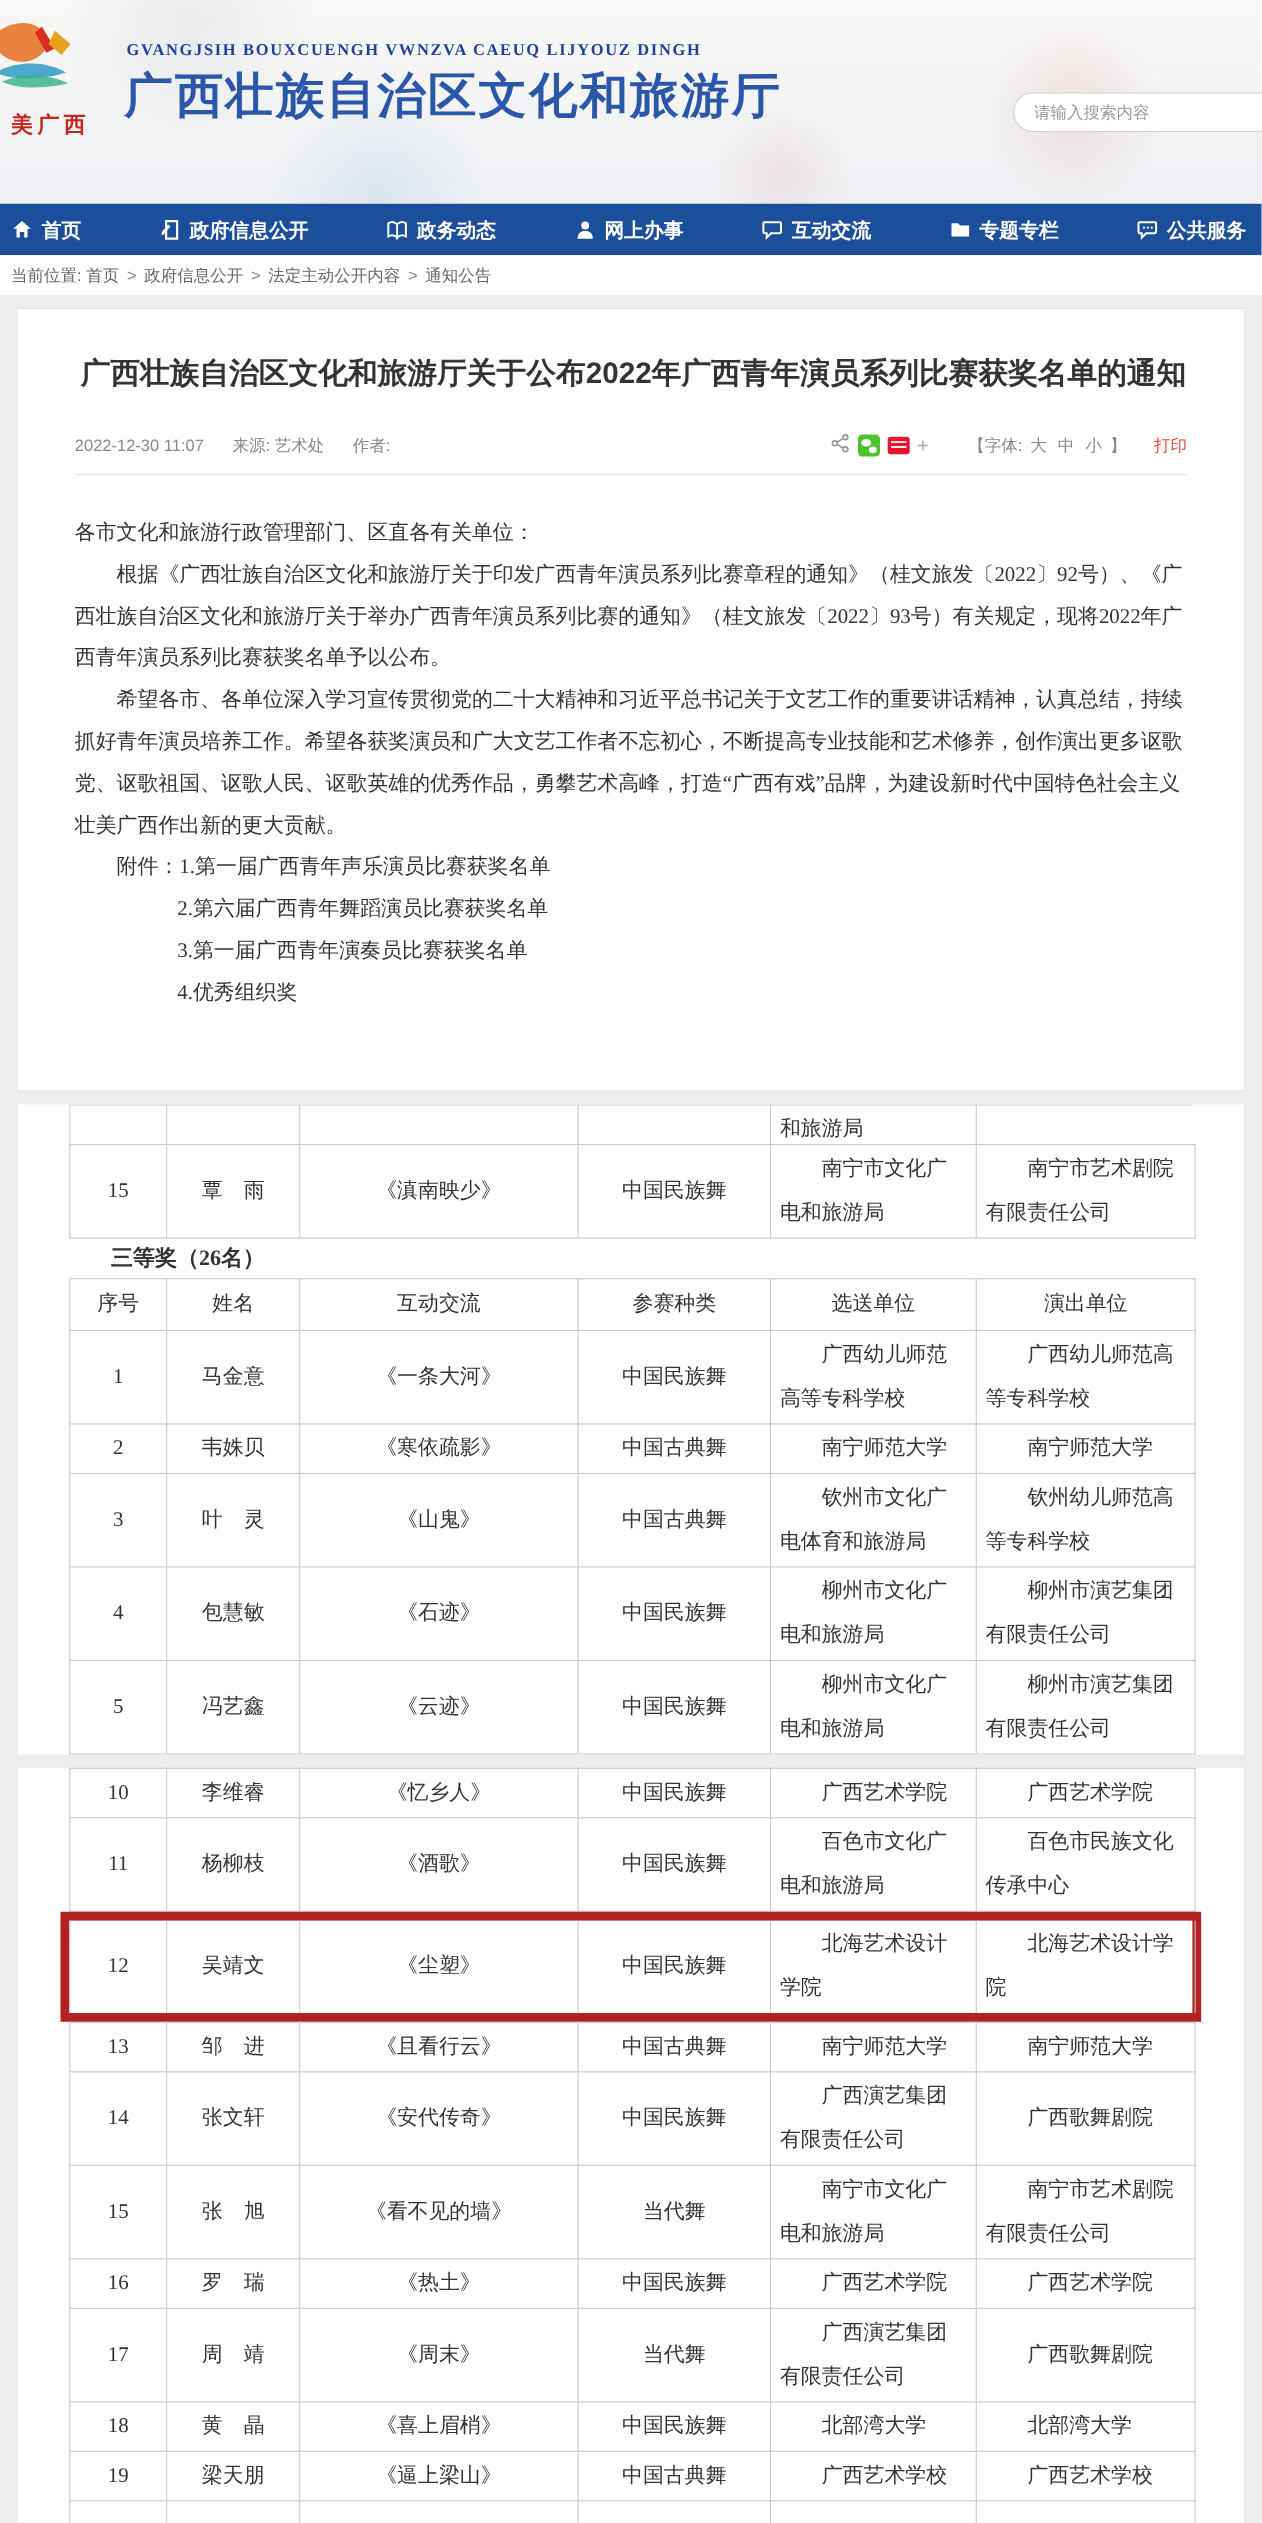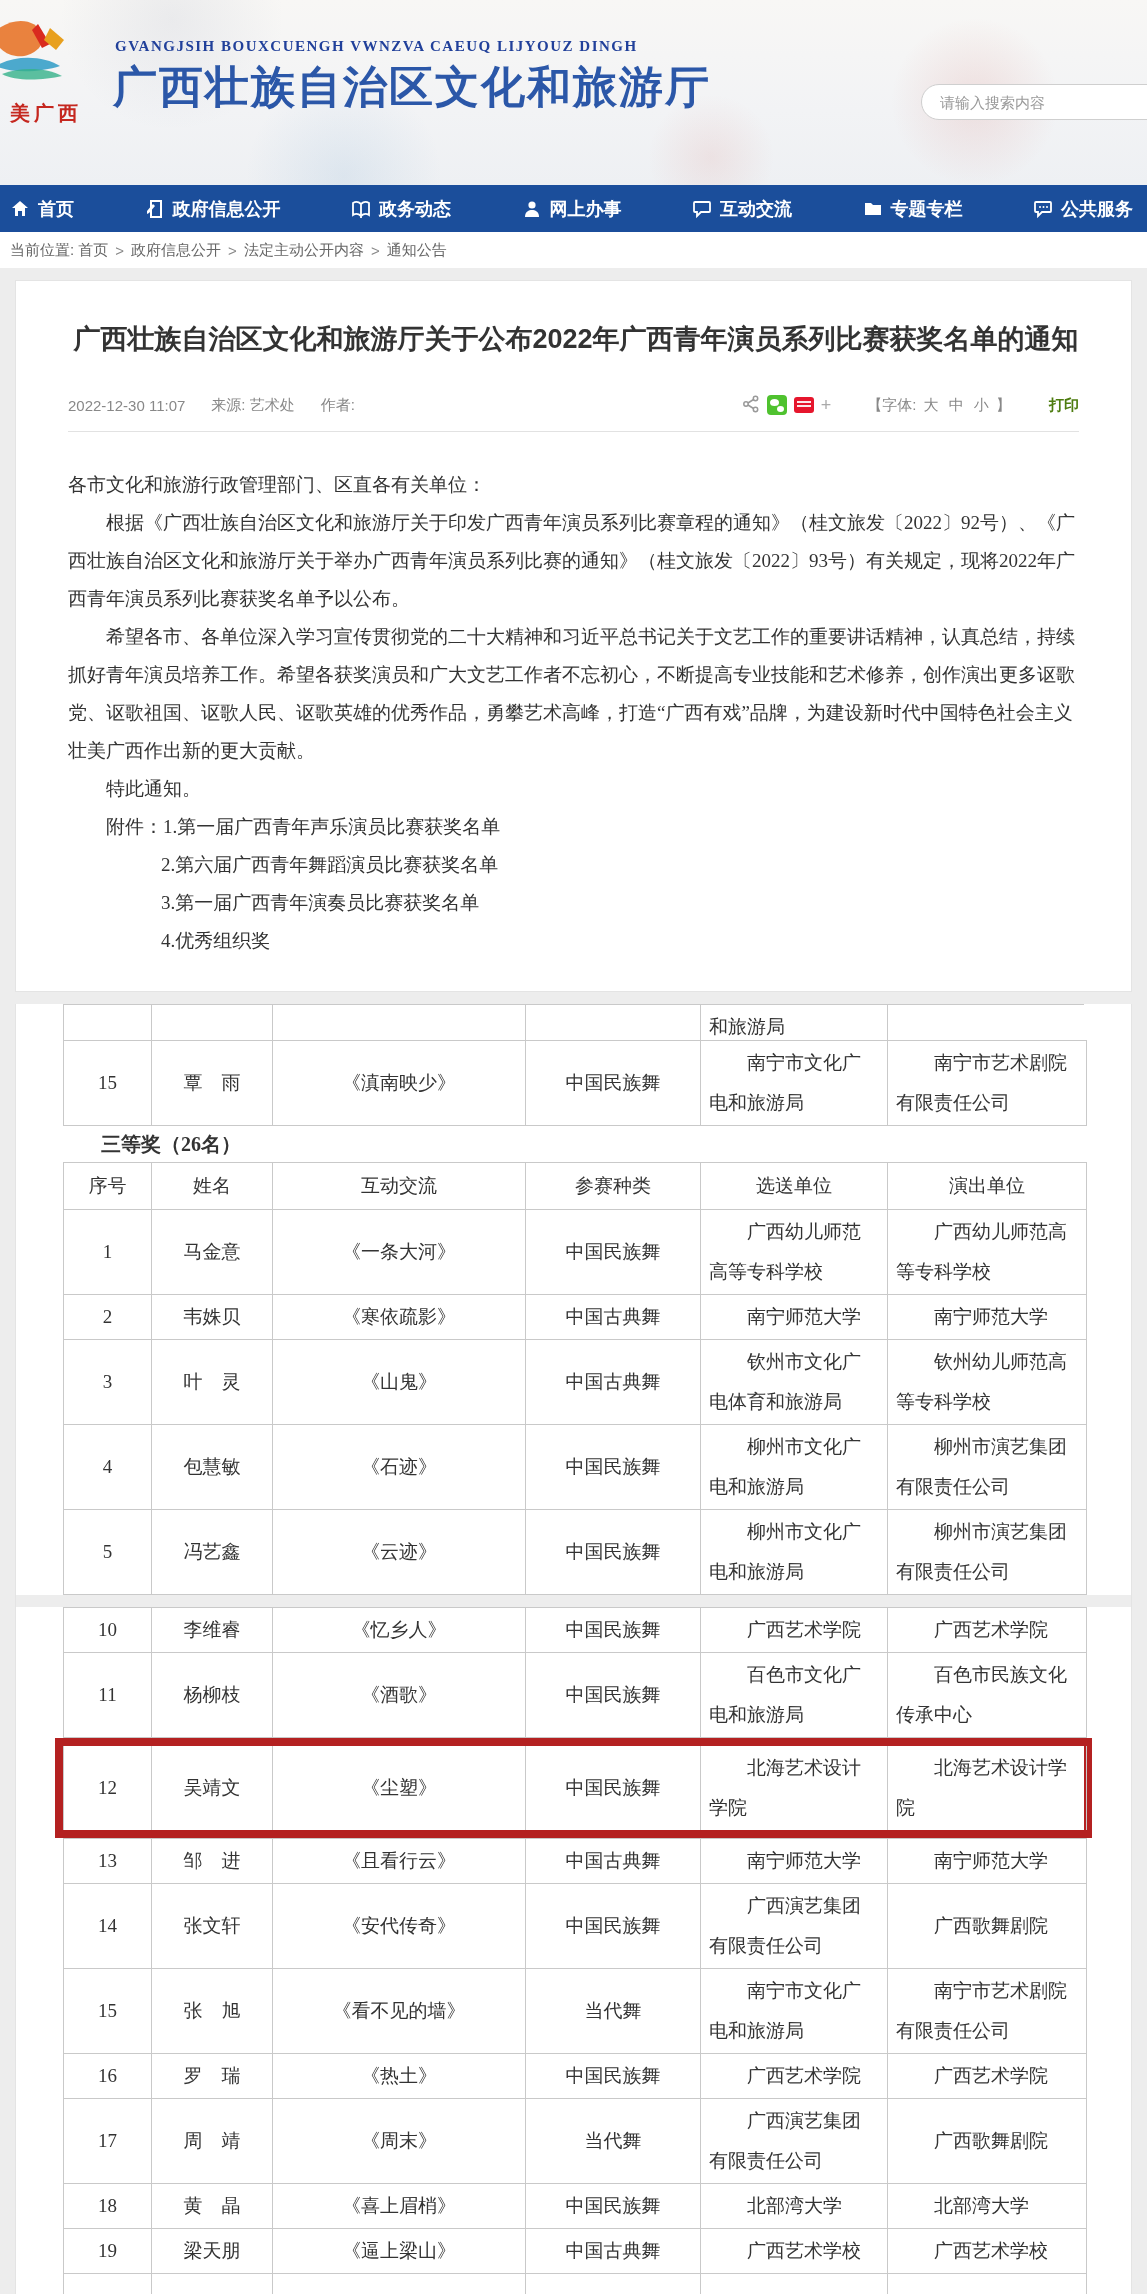--- a/index.html
+++ b/index.html
@@ -67,21 +67,21 @@
   .share-cluster{display:flex;align-items:center;gap:7px;margin-right:26px;}
   .icon-wechat{width:20px;height:20px;border-radius:4px;background:#4fc22f;position:relative;display:inline-block;}
   .icon-wechat::before{content:"";position:absolute;left:3px;top:4px;width:9px;height:7px;border-radius:50%;background:#fff;}
   .icon-wechat::after{content:"";position:absolute;right:3px;bottom:3px;width:7px;height:6px;border-radius:50%;background:#fff;}
   .icon-weibo{width:20px;height:16px;border-radius:3px;background:#e6162d;position:relative;display:inline-block;}
   .icon-weibo::before{content:"";position:absolute;left:3px;top:4px;right:3px;bottom:4px;
     background:repeating-linear-gradient(180deg,#fff 0 2px,transparent 2px 4px);opacity:.9;}
   .icon-plus{color:#aaa;font-size:18px;line-height:1;cursor:pointer;}
   .font-widget{color:#888;cursor:default;}
   .font-widget .fs{cursor:pointer;margin:0 3px;}
-  .print-btn{color:#4d7c0f;margin-left:28px;cursor:pointer;text-decoration:none;font-weight:bold;}
+  .print-btn{color:#ef4444;margin-left:15px;cursor:pointer;text-decoration:none;}
   .title-divider{margin-top:14px;border:none;border-top:1px solid #e2e2e2;height:0;}
   .article-body{
     margin-top:34px;font-family:"Liberation Serif",serif;font-size:19px;color:#333;
     line-height:38px;
   }
   .article-body p{margin:0;}
   .p-indent{text-indent:2em;}
   .p-indent-deep{text-indent:4.9em;}
   
   .seam{height:12px;background:#ededed;}
@@ -236,21 +236,20 @@
         <a class="print-btn">打印</a>
       </div>
     </div>
 
     <hr class="title-divider">
 
     <div class="article-body">
       <p>各市文化和旅游行政管理部门、区直各有关单位：</p>
       <p class="p-indent">根据《广西壮族自治区文化和旅游厅关于印发广西青年演员系列比赛章程的通知》（桂文旅发〔2022〕92号）、《广西壮族自治区文化和旅游厅关于举办广西青年演员系列比赛的通知》（桂文旅发〔2022〕93号）有关规定，现将2022年广西青年演员系列比赛获奖名单予以公布。</p>
       <p class="p-indent">希望各市、各单位深入学习宣传贯彻党的二十大精神和习近平总书记关于文艺工作的重要讲话精神，认真总结，持续抓好青年演员培养工作。希望各获奖演员和广大文艺工作者不忘初心，不断提高专业技能和艺术修养，创作演出更多讴歌党、讴歌祖国、讴歌人民、讴歌英雄的优秀作品，勇攀艺术高峰，打造“广西有戏”品牌，为建设新时代中国特色社会主义壮美广西作出新的更大贡献。</p>
-      <p class="p-indent">特此通知。</p>
       <p class="p-indent">附件：1.第一届广西青年声乐演员比赛获奖名单</p>
       <p class="p-indent-deep">2.第六届广西青年舞蹈演员比赛获奖名单</p>
       <p class="p-indent-deep">3.第一届广西青年演奏员比赛获奖名单</p>
       <p class="p-indent-deep">4.优秀组织奖</p>
     </div>
   </div>
 
   <div class="seam"></div>
 
   <div class="table-card">

